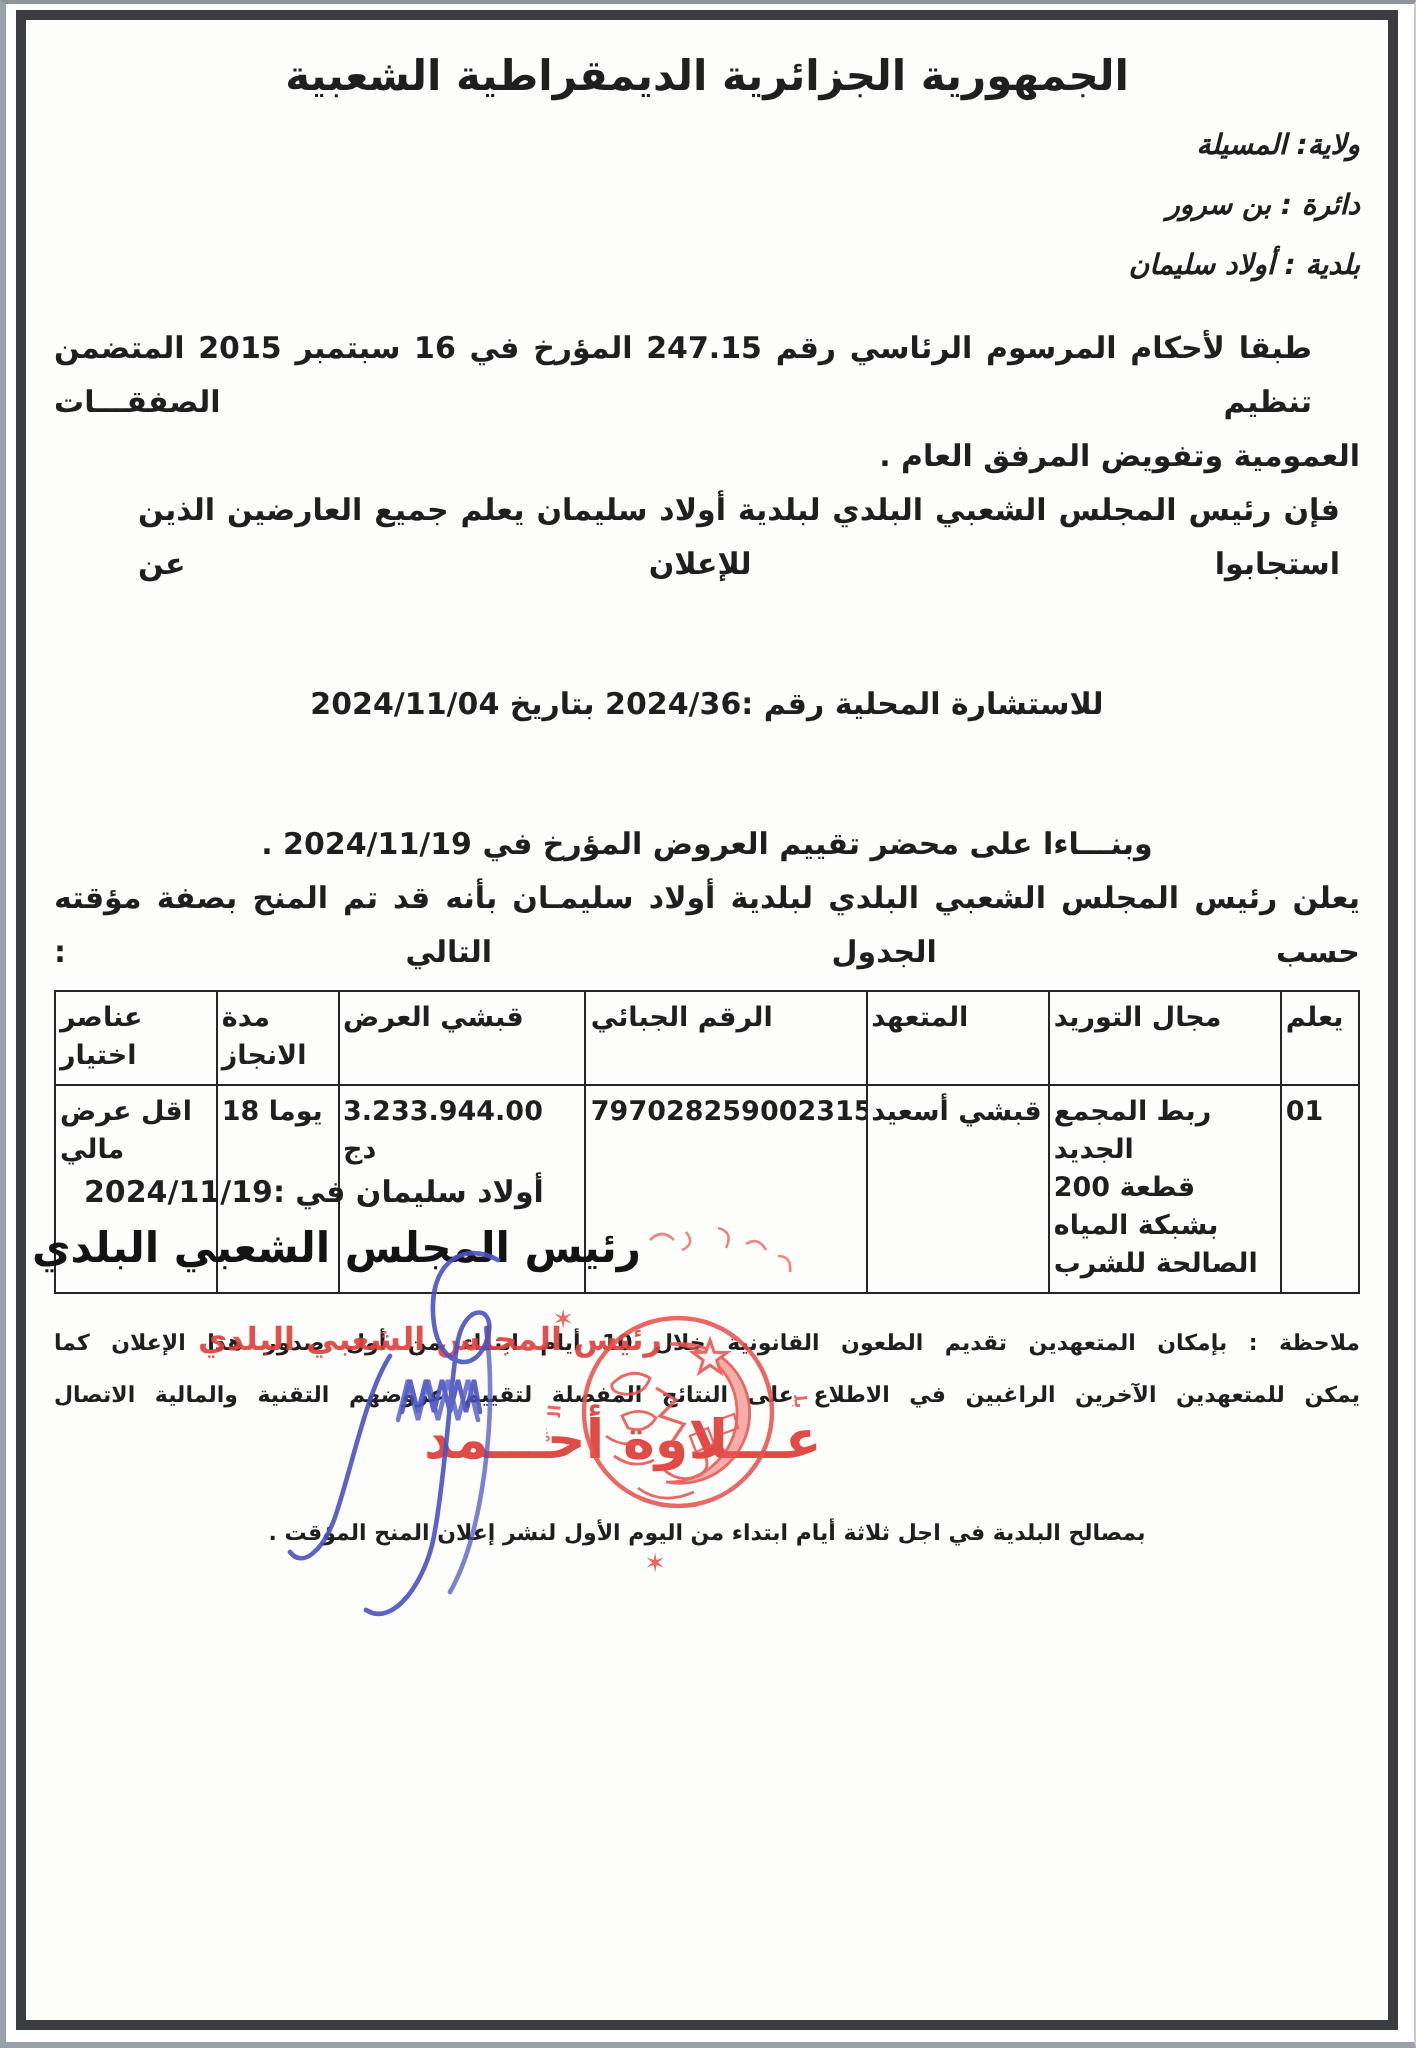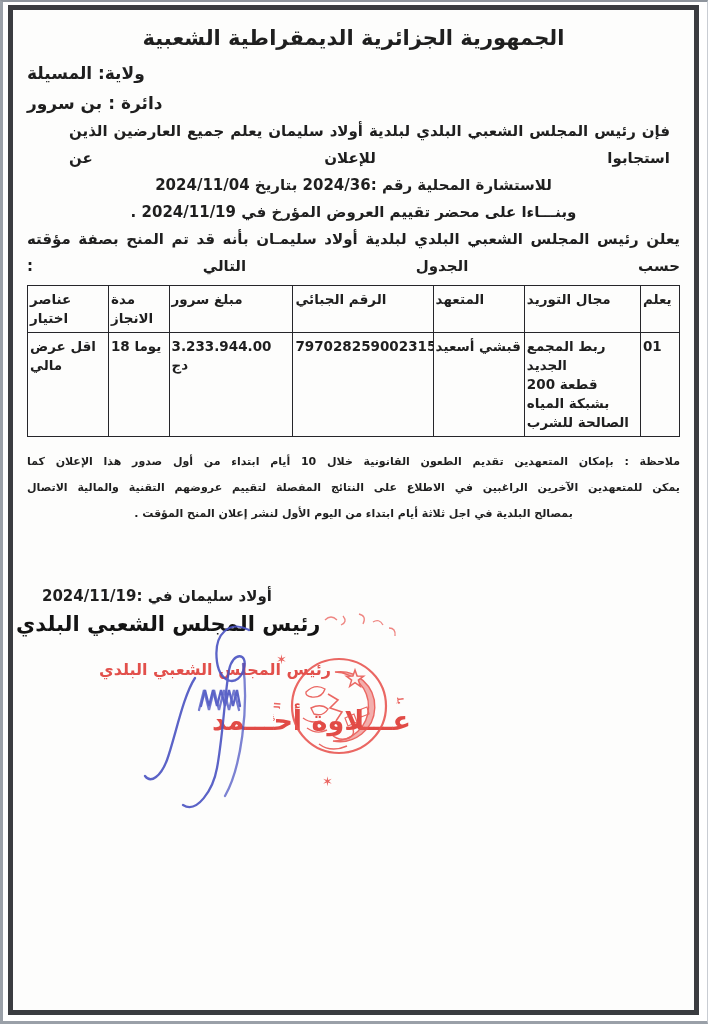--- a/index.html
+++ b/index.html
@@ -25,29 +25,29 @@
   }
   .content{
     position:absolute; left:13px; top:10px; right:14px; bottom:14px;
     padding:14px 14px 0 14px;
     direction:rtl;
     font-weight:700;
     z-index:2;
   }
   .republic{ text-align:center; font-size:21px; letter-spacing:0; padding-top:2px; }
   .admin-block{ margin-top:8px; }
-  .admin-line{ text-align:left; font-size:17px; line-height:30px; }
+  .admin-line{ text-align:right; font-size:14px; line-height:30px;font-style:italic; }
   .doc-title-wrap{ text-align:center; margin-top:9px; }
   .doc-title{
     display:inline-block; font-size:27px;
     border-bottom:2.5px solid #242424; padding:0 6px 4px 6px;
   }
   .para{ font-size:15px; line-height:27px; }
   .just{ text-align:justify; text-align-last:justify; }
-  .center{ text-align:center; text-align-last:center; }
+  .center{ text-align:center; text-align-last:center;margin-top:43px; }
   .right{ text-align:right; }
   .indent-lg{ padding-right:24px; }
   .indent-sm{ padding-right:10px;margin-left:42px; }
   .mt14{ margin-top:13px; }
 
   table.award{
     width:100%; border-collapse:collapse; margin-top:5px;
     table-layout:fixed;
   }
   table.award th, table.award td{
@@ -91,23 +91,28 @@
 <div class="frame"></div>
 <div class="scan-edge"></div>
 
 <div class="content">
 
   <div class="republic">الجمهورية الجزائرية الديمقراطية الشعبية</div>
 
   <div class="admin-block">
     <div class="admin-line">ولاية: المسيلة</div>
     <div class="admin-line">دائرة : بن سرور</div>
-  </div>
-
-
+    <div class="admin-line">بلدية : أولاد سليمان</div>
+  </div>
+
+
+  <div class="para mt14">
+    <div class="just indent-lg">طبقا لأحكام المرسوم الرئاسي رقم 247.15 المؤرخ في 16 سبتمبر 2015 المتضمن تنظيم الصفقـــات</div>
+    <div class="right">العمومية وتفويض المرفق العام .</div>
+  </div>
 
   <div class="para">
     <div class="just indent-sm">فإن رئيس المجلس الشعبي البلدي لبلدية أولاد سليمان يعلم جميع العارضين الذين استجابوا للإعلان عن</div>
     <div class="center">للاستشارة المحلية رقم :2024/36 بتاريخ 2024/11/04</div>
   </div>
 
   <div class="para center">وبنـــاءا على محضر تقييم العروض المؤرخ في 2024/11/19 .</div>
   <div class="para just">يعلن رئيس المجلس الشعبي البلدي لبلدية أولاد سليمـان بأنه قد تم المنح بصفة مؤقته حسب الجدول التالي :</div>
 
   <table class="award">
@@ -119,21 +124,21 @@
         <col class="c-amount">
         <col class="c-duration">
         <col class="c-criteria">
     </colgroup>
     <thead>
       <tr>
         <th>يعلم</th>
         <th>مجال التوريد</th>
         <th>المتعهد</th>
         <th>الرقم الجبائي</th>
-        <th>مبلغ سرور</th>
+        <th>قبشي العرض</th>
         <th>مدة الانجاز</th>
         <th>عناصر اختيار</th>
       </tr>
     </thead>
     <tbody>
       <tr>
         <td>01</td>
         <td class="supply-cell">ربط المجمع الجديد
 200 قطعة
 بشبكة المياه

